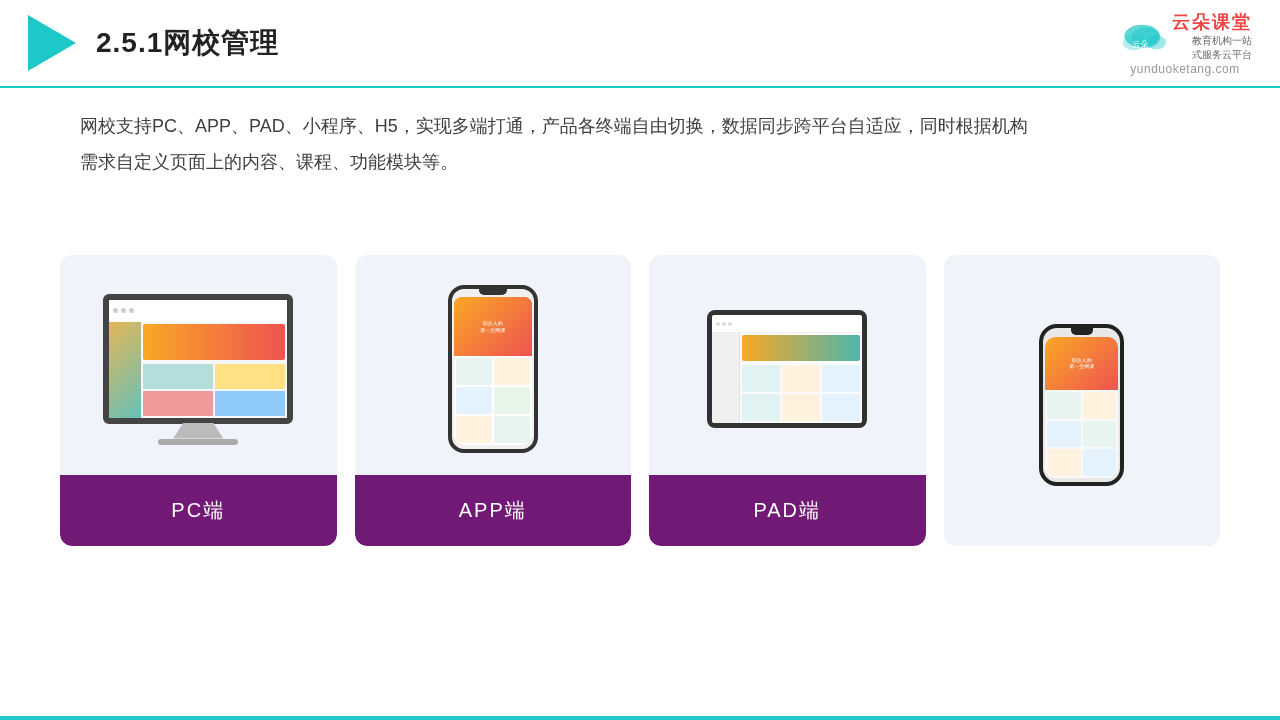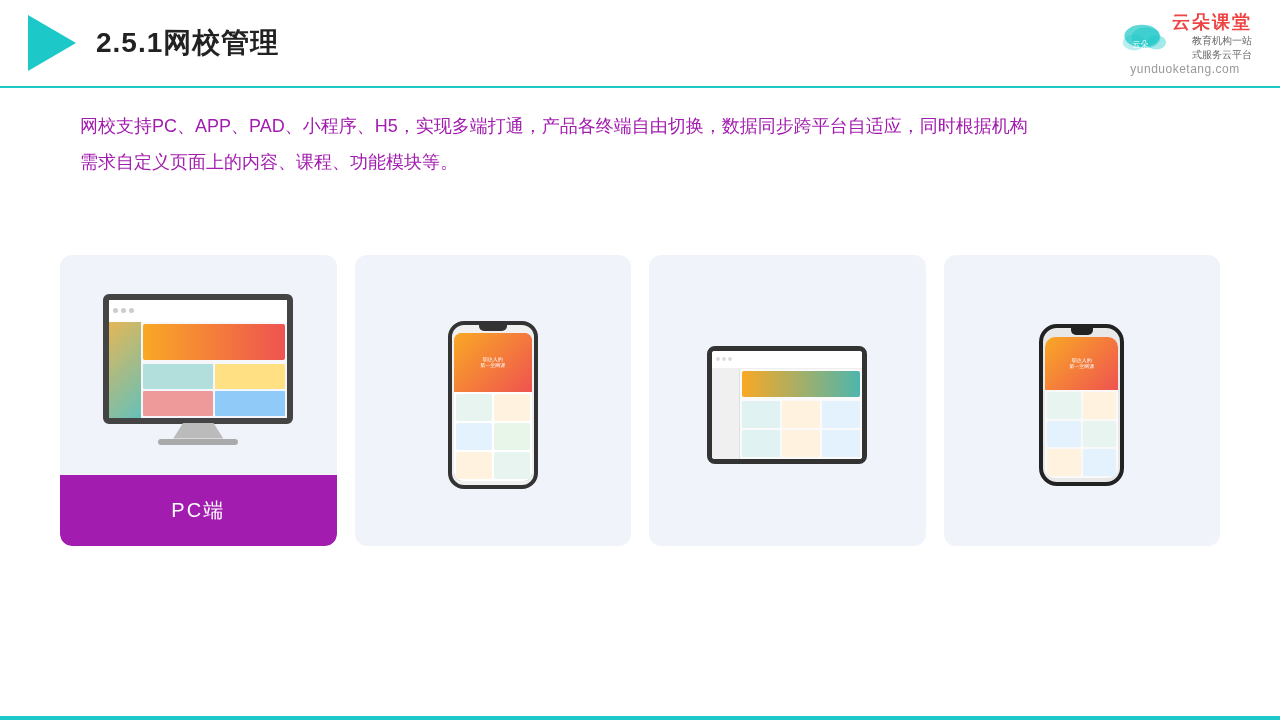--- a/index.html
+++ b/index.html
@@ -78,21 +78,21 @@
       line-height: 1.4;
     }
 
     
     .description {
       position: absolute;
       top: 108px;
       left: 80px;
       right: 80px;
       font-size: 18px;
-      color: #a21caf;
+      color: #404040;
       line-height: 2.0;
     }
 
     
     .cards-container {
       position: absolute;
       top: 255px;
       left: 60px;
       right: 60px;
       display: flex;
@@ -115,21 +115,21 @@
       width: 100%;
       display: flex;
       align-items: center;
       justify-content: center;
       padding: 28px 16px 20px;
       min-height: 220px;
     }
 
     .card-label {
       width: 100%;
-      background: #a21caf;
+      background: #701a75;
       color: #fff;
       text-align: center;
       font-size: 20px;
       font-weight: 500;
       padding: 22px 10px;
       letter-spacing: 2px;
       border-radius: 0 0 12px 12px;
     }
 
     
@@ -555,20 +555,21 @@
             <div class="phone-icon-cell"></div>
             <div class="phone-icon-cell orange"></div>
             <div class="phone-icon-cell blue"></div>
             <div class="phone-icon-cell green"></div>
             <div class="phone-icon-cell orange"></div>
             <div class="phone-icon-cell"></div>
           </div>
         </div>
       </div>
     </div>
+    <div class="card-label">APP端</div>
   </div>
 
   <div class="card">
     <div class="card-image-area">
       <div class="tablet-frame">
         <div class="tablet-screen">
           <div class="tablet-topbar">
             <div class="tablet-dot"></div>
             <div class="tablet-dot"></div>
             <div class="tablet-dot"></div>
@@ -583,20 +584,21 @@
                 <div class="tablet-cell blue"></div>
                 <div class="tablet-cell"></div>
                 <div class="tablet-cell orange"></div>
                 <div class="tablet-cell blue"></div>
               </div>
             </div>
           </div>
         </div>
       </div>
     </div>
+    <div class="card-label">PAD端</div>
   </div>
 
   <div class="card">
     <div class="card-image-area">
       <div class="mini-phone-frame">
         <div class="mini-phone-island"></div>
         <div class="mini-phone-screen">
           <div class="mini-phone-top">职达人的<br>第一堂网课</div>
           <div class="mini-phone-body">
             <div class="mini-cell"></div>

